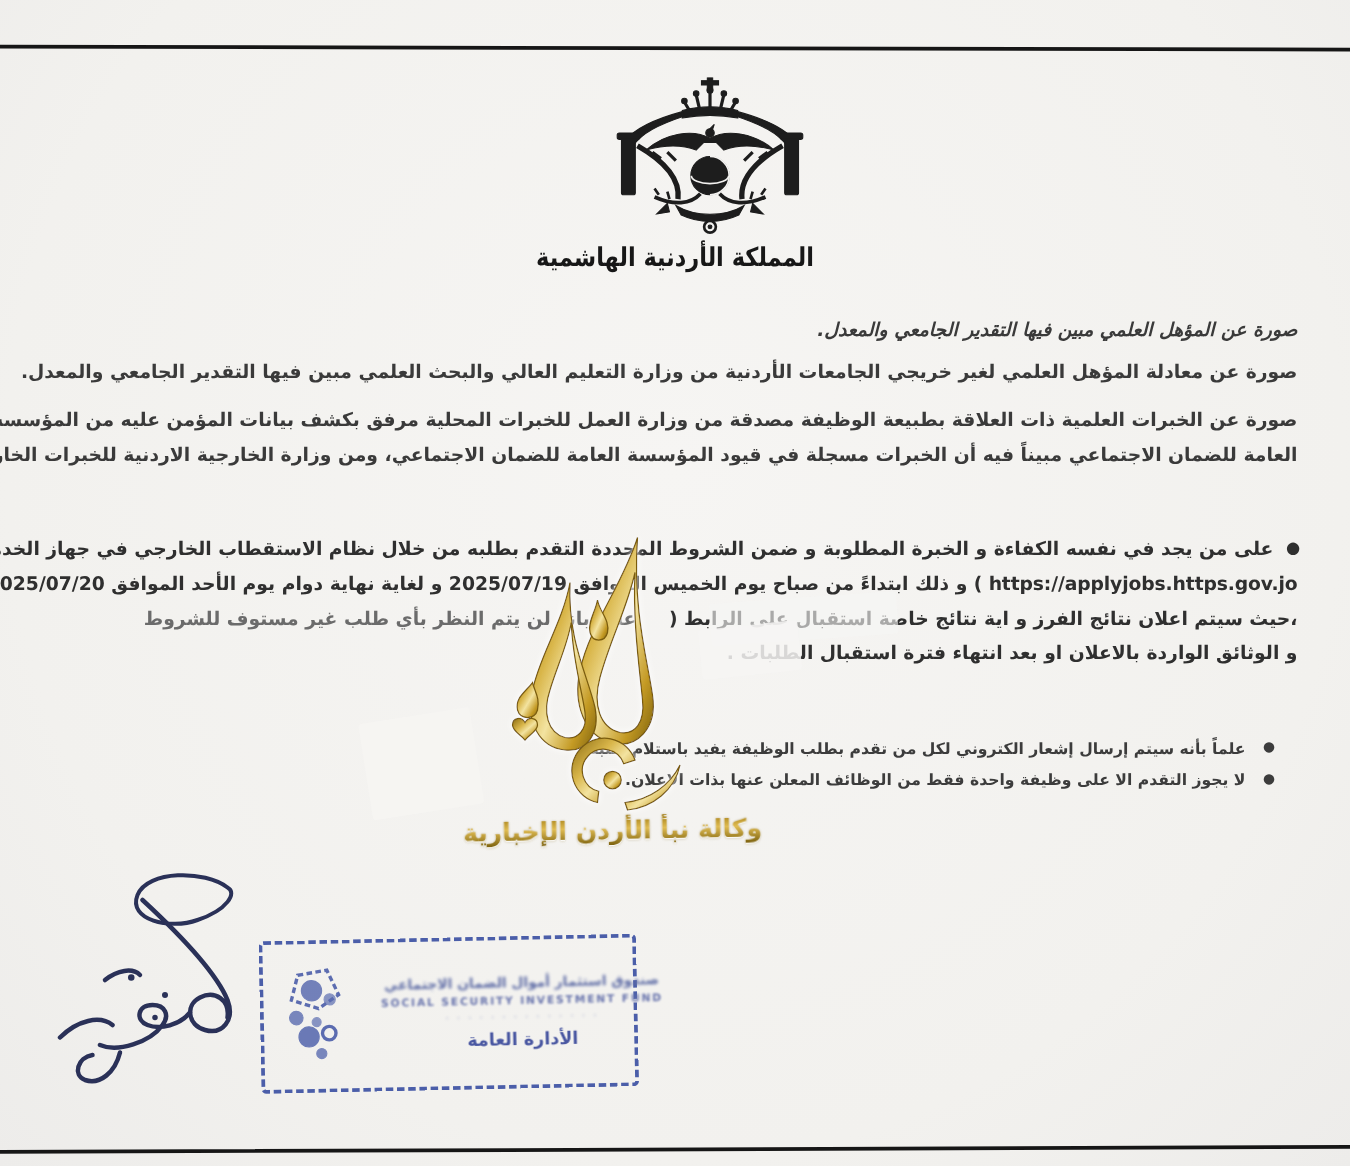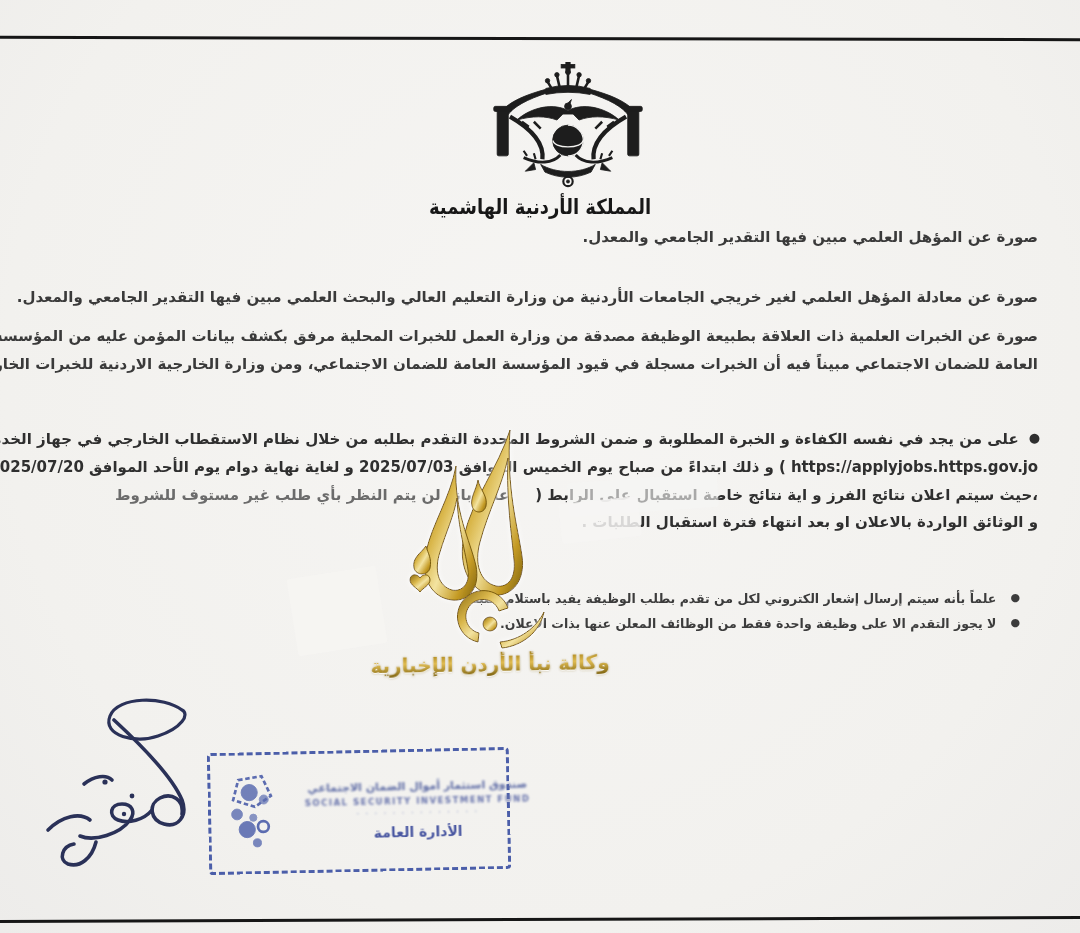--- a/index.html
+++ b/index.html
@@ -109,27 +109,27 @@
       <path d="M70,118 L60,128 L72,126 Z M150,118 L160,128 L148,126 Z"></path>
 
       <circle cx="110" cy="140" r="5.5" fill="none" stroke-width="2.5"></circle>
         <circle cx="110" cy="140" r="1.8"></circle>
     </g>
   </svg>
 </div>
 
 <div class="kingdom">المملكة الأردنية الهاشمية</div>
 
-<div class="para" style="top:228px;">صورة عن المؤهل العلمي مبين فيها التقدير الجامعي والمعدل.</div>
+<div class="para" style="top:255px;font-style:italic;">صورة عن المؤهل العلمي مبين فيها التقدير الجامعي والمعدل.</div>
 <div class="para" style="top:288px;text-align:center;">صورة عن معادلة المؤهل العلمي لغير خريجي الجامعات الأردنية من وزارة التعليم العالي والبحث العلمي مبين فيها التقدير الجامعي والمعدل.</div>
 <div class="para" style="top:327px;">صورة عن الخبرات العلمية ذات العلاقة بطبيعة الوظيفة مصدقة من وزارة العمل للخبرات المحلية مرفق بكشف بيانات المؤمن عليه من المؤسسة</div>
 <div class="para" style="top:355px;">العامة للضمان الاجتماعي مبيناً فيه أن الخبرات مسجلة في قيود المؤسسة العامة للضمان الاجتماعي، ومن وزارة الخارجية الاردنية للخبرات الخارجية.</div>
 
 <div class="para mainbullet" style="top:430px;right:40px;"><span class="blt">●</span><span>على من يجد في نفسه الكفاءة و الخبرة المطلوبة و ضمن الشروط المحددة التقدم بطلبه من خلال نظام الاستقطاب الخارجي في جهاز الخدمة المدنية (</span></div>
-<div class="para mainbullet" style="top:458px;"><span class="u">https://applyjobs.https.gov.jo</span><span> </span><span>) و ذلك ابتداءً من صباح يوم الخميس الموافق</span><span> </span><span class="u">2025/07/03</span><span> </span><span>و لغاية نهاية دوام يوم الأحد الموافق</span><span> </span><span class="u">2025/07/20</span></div>
+<div class="para mainbullet" style="top:458px;"><span class="u">https://applyjobs.https.gov.jo</span><span> </span><span>) و ذلك ابتداءً من صباح يوم الخميس الموافق</span><span> </span><span class="u">2025/07/19</span><span> </span><span>و لغاية نهاية دوام يوم الأحد الموافق</span><span> </span><span class="u">2025/07/20</span></div>
 <div class="para mainbullet" style="top:486px;"><span>،حيث سيتم اعلان نتائج الفرز و اية نتائج خاصة استقبال على الرابط (</span><span class="gap"></span><span style="color:#6b6b6b;">علما بانه لن يتم النظر بأي طلب غير مستوف للشروط</span></div>
 <div class="para mainbullet" style="top:513px;">و الوثائق الواردة بالاعلان او بعد انتهاء فترة استقبال الطلبات .</div>
 
 <div class="note" style="top:591px;"><span class="blt">●</span><span>علماً بأنه سيتم إرسال إشعار الكتروني لكل من تقدم بطلب الوظيفة يفيد باستلام طلبه .</span></div>
 <div class="note" style="top:616px;"><span class="blt">●</span><span>لا يجوز التقدم الا على وظيفة واحدة فقط من الوظائف المعلن عنها بذات الاعلان.</span></div>
 
 <div class="patch" style="left:568px;top:478px;width:150px;height:34px;opacity:.62;transform:rotate(-4deg);"></div>
 <div class="patch" style="left:560px;top:500px;width:80px;height:40px;opacity:.85;transform:rotate(-6deg);"></div>
 <div class="patch" style="left:292px;top:572px;width:90px;height:78px;opacity:.8;transform:rotate(-9deg);"></div>
 

